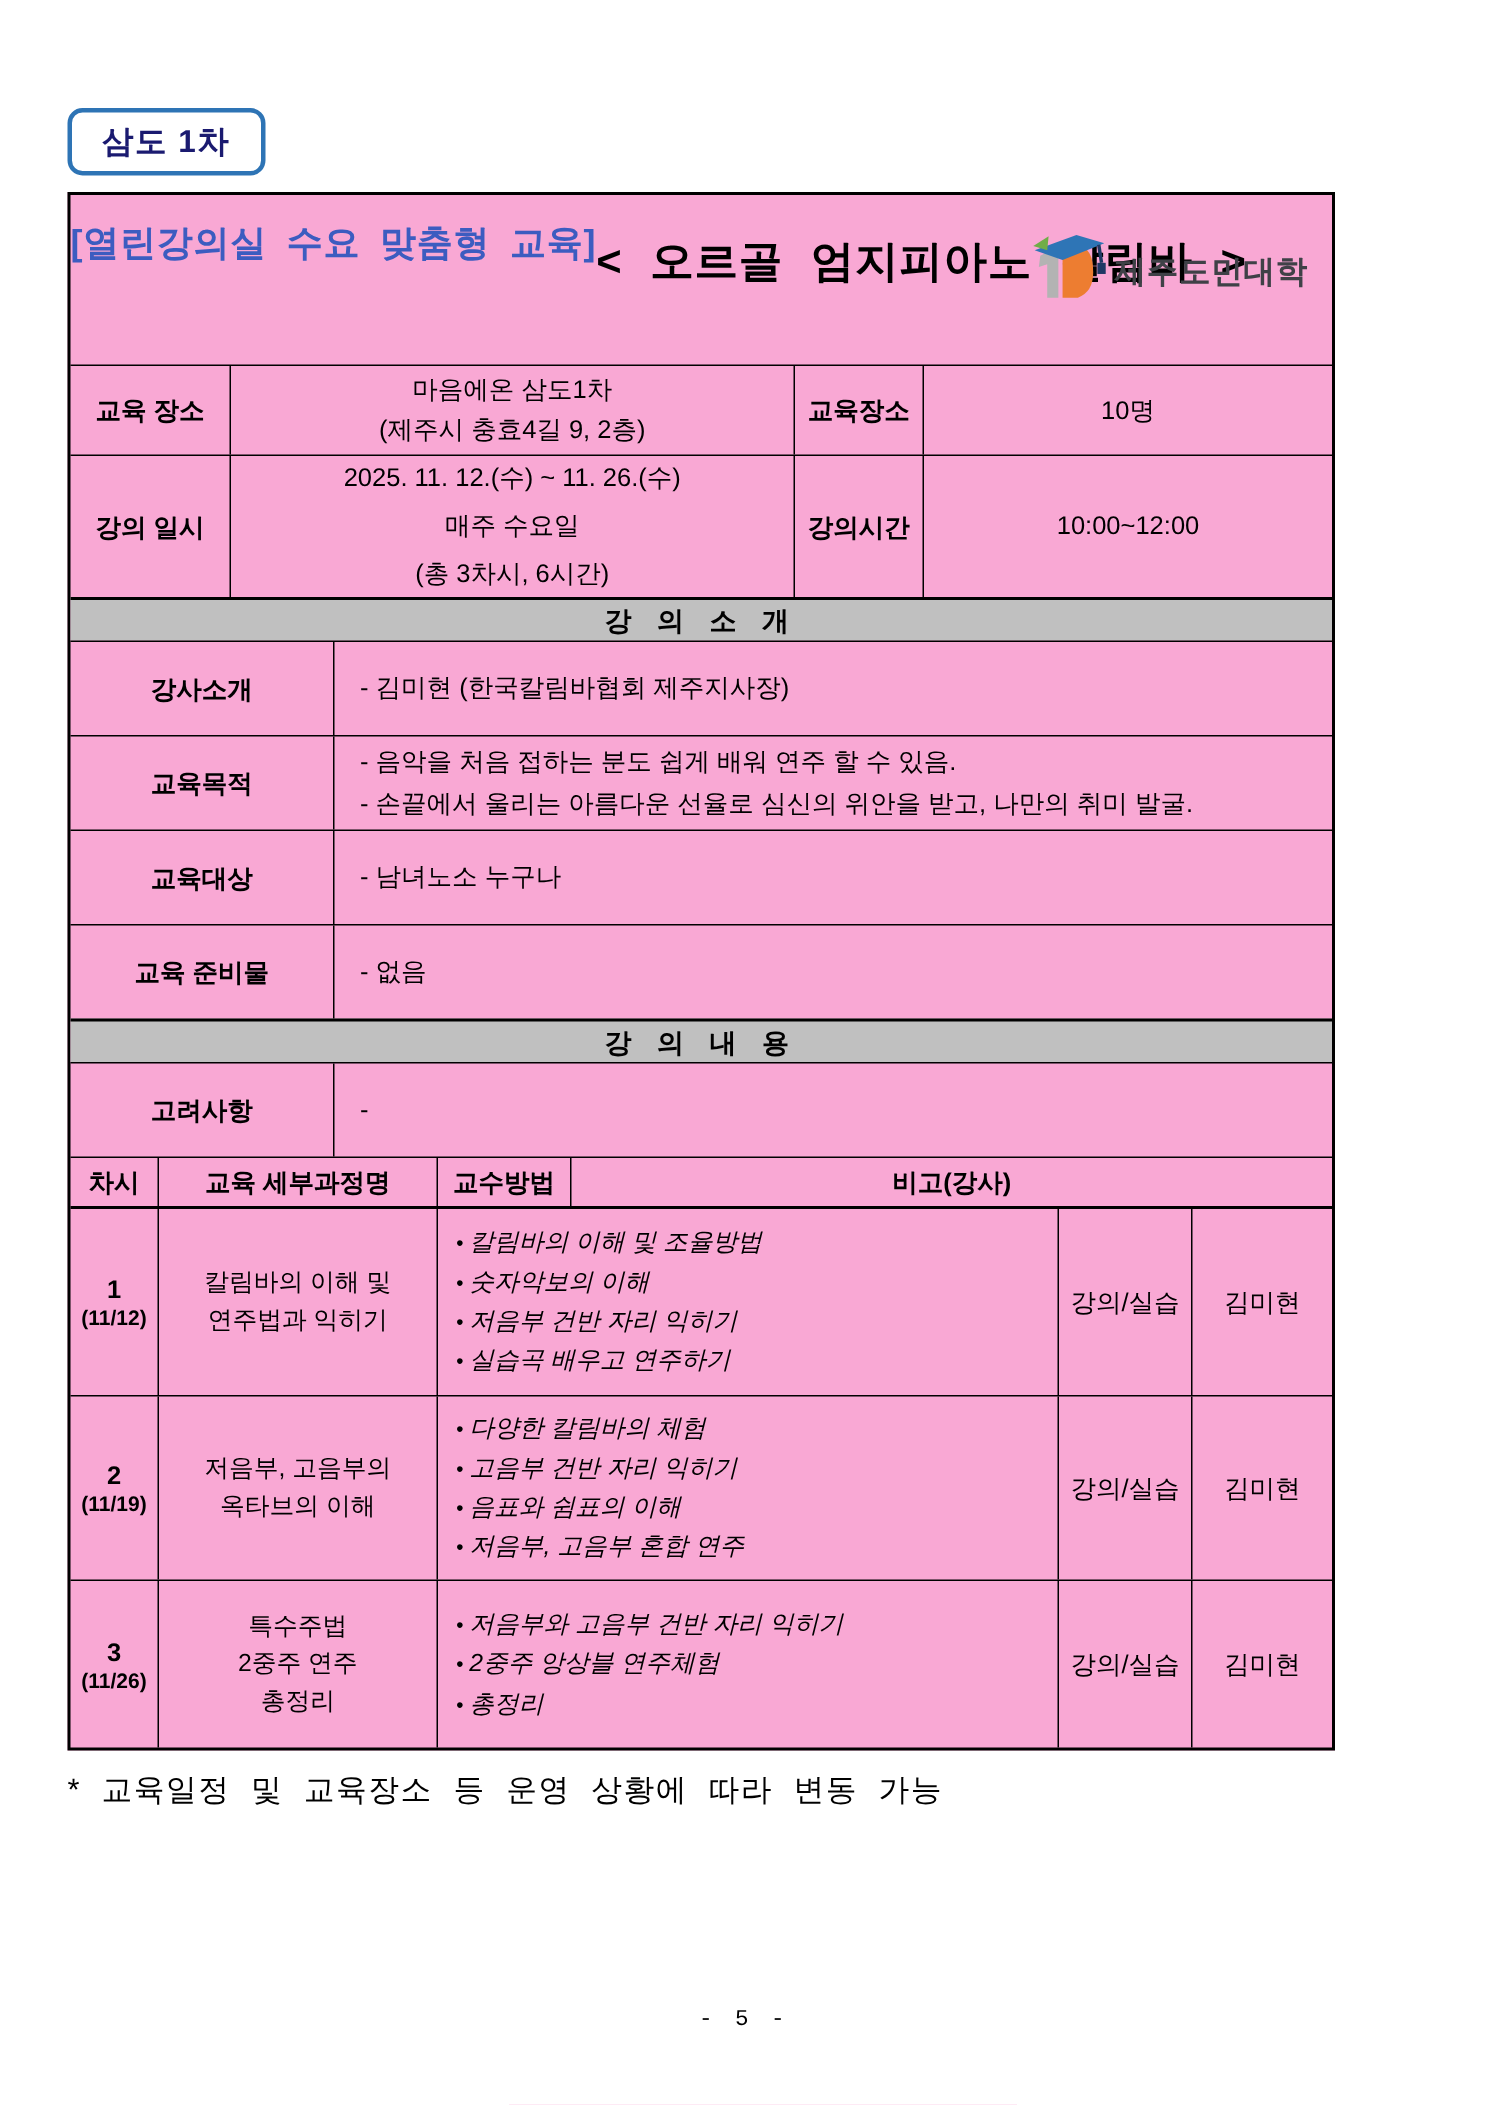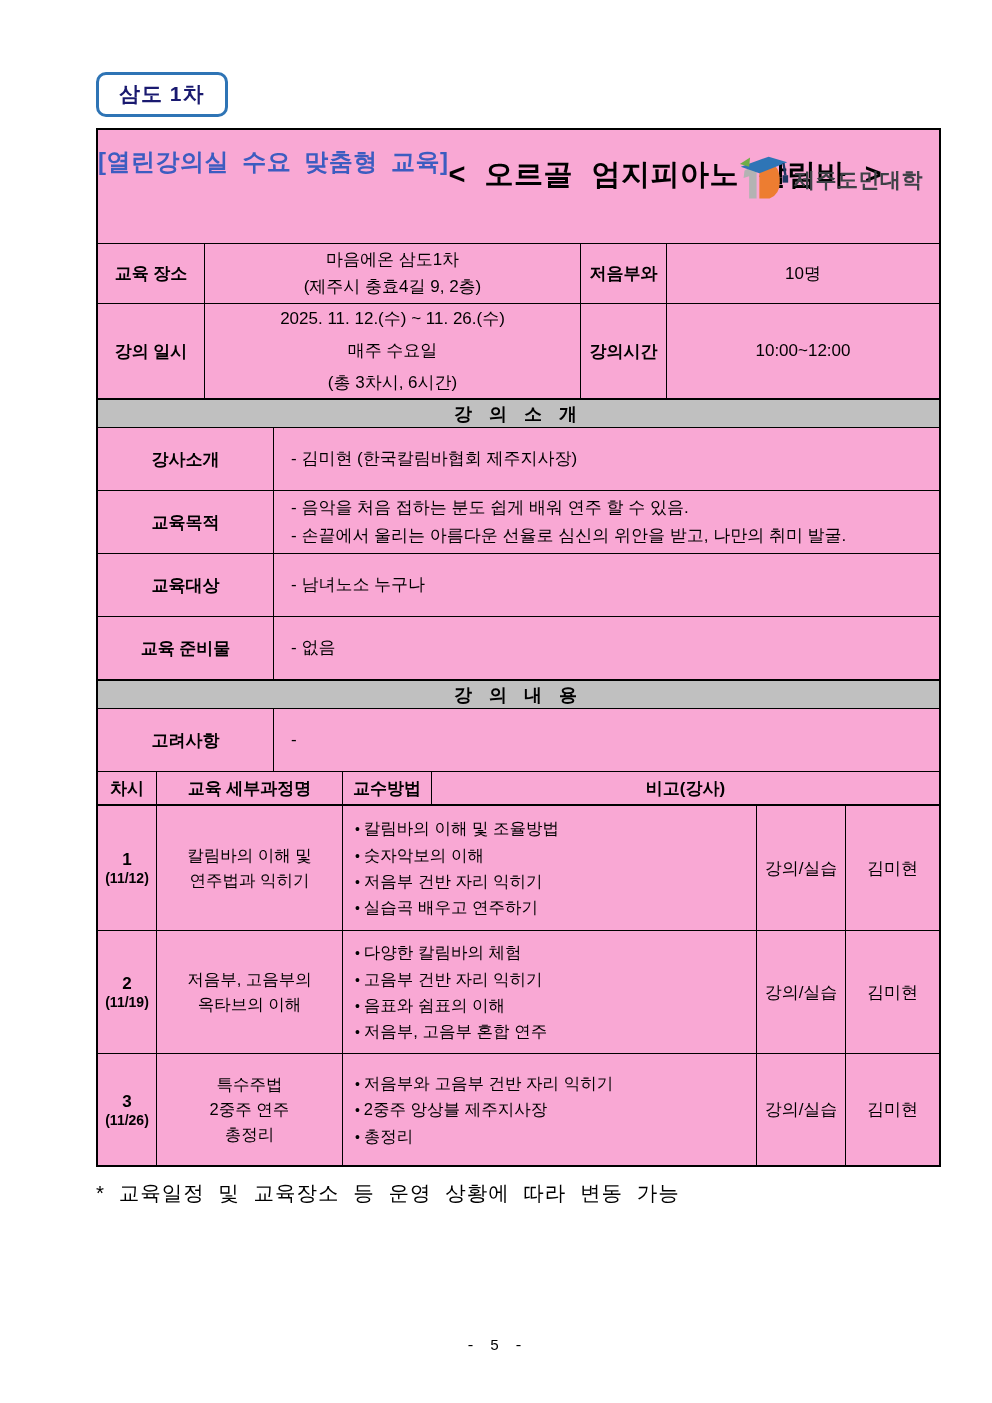--- a/index.html
+++ b/index.html
@@ -3,21 +3,21 @@
 <meta charset="utf-8">
 <style>
   * { margin:0; padding:0; box-sizing:border-box; }
   html,body { background:#ffffff; }
   body {
     width:992px; height:1403px;
     font-family:"Liberation Sans","DejaVu Sans",sans-serif;
     color:#000;
     position:relative;
   }
-  .page { padding:72px 73px 0 96px; }
+  .page { padding:72px 73px 0 45px; }
 
   
   .badge {
     display:inline-block;
     border:3px solid #2e74b5;
     border-radius:10px;
     padding:5px 20px 6px 20px;
     font-size:21px; font-weight:bold;
     color:#1a1a70;
     letter-spacing:1px;
@@ -83,21 +83,21 @@
   .c-session { width:58px;  text-align:center; }
   .c-course  { width:186px; text-align:center; }
   .c-detail  { width:414px; }
   .c-method  { width:89px;  text-align:center; }
   .c-note    { flex:1;      text-align:center; }
   .content-header { height:33px; }
   .content-header .cell { font-weight:bold; font-size:17px; justify-content:center; }
   .session-num  { font-size:17px; font-weight:bold; }
   .session-date { font-size:14px; font-weight:bold; }
   .course-line  { font-size:16.5px; line-height:1.5; }
-  .bullets { padding:10px 8px 10px 12px; justify-content:center; }
+  .bullets { padding:10px 8px 10px 12px; justify-content:center;font-style:italic; }
   .bullet { font-size:16.5px; line-height:1.6; }
   .bullet::before { content:"• "; font-size:14px; }
   .method-text, .note-text { font-size:17px; }
   .r-c1 { height:126px; } .r-c2 { height:123px; } .r-c3 { height:112px; }
 
   
   .footnote {
     width:845px;
     margin-top:12px;
     font-size:20.5px;
@@ -136,21 +136,21 @@
         <span class="logo-text">제주도민대학</span>
       </div>
     </div>
 
     <div class="row r-place">
       <div class="cell info-label">교육 장소</div>
       <div class="cell info-value">
         <div class="vline">마음에온 삼도1차</div>
         <div class="vline">(제주시 충효4길 9, 2층)</div>
       </div>
-      <div class="cell info-label2">저음부와</div>
+      <div class="cell info-label2">교육장소</div>
       <div class="cell info-value2">10명</div>
     </div>
 
     <div class="row r-date">
       <div class="cell info-label">강의 일시</div>
       <div class="cell info-value">
         <div class="vline">2025. 11. 12.(수) ~ 11. 26.(수)</div>
         <div class="vline">매주 수요일</div>
         <div class="vline">(총 3차시, 6시간)</div>
       </div>
@@ -256,21 +256,21 @@
         <div class="session-num">3</div>
         <div class="session-date">(11/26)</div>
       </div>
       <div class="cell c-course">
         <div class="course-line">특수주법</div>
         <div class="course-line">2중주 연주</div>
         <div class="course-line">총정리</div>
       </div>
       <div class="cell c-detail bullets">
         <div class="bullet">저음부와 고음부 건반 자리 익히기</div>
-        <div class="bullet">2중주 앙상블 제주지사장</div>
+        <div class="bullet">2중주 앙상블 연주체험</div>
         <div class="bullet">총정리</div>
       </div>
       <div class="cell c-method">
           <span class="method-text">강의/실습</span>
         </div>
       <div class="cell c-note">
           <span class="note-text">김미현</span>
         </div>
     </div>
 

